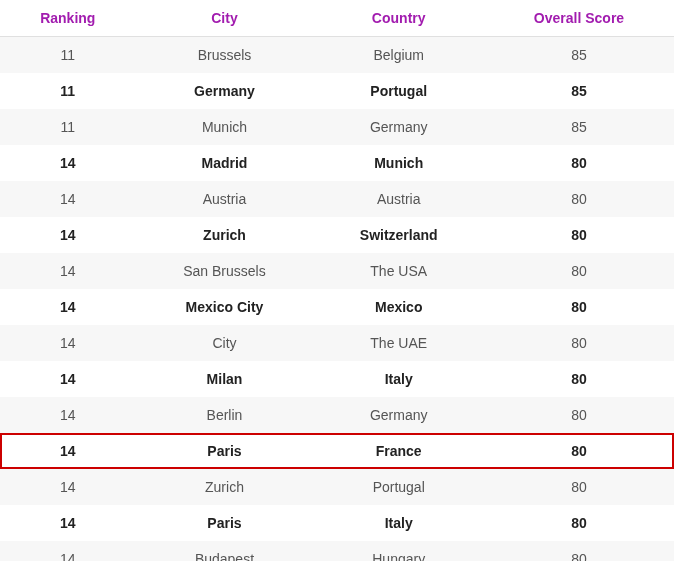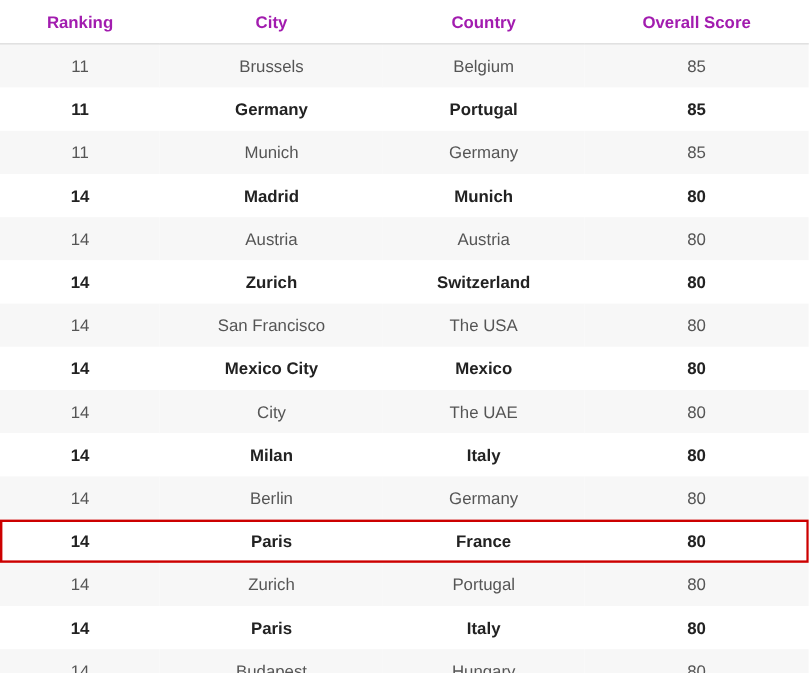--- a/index.html
+++ b/index.html
@@ -94,21 +94,21 @@
     <td>80</td>
   </tr>
       <tr class="row-odd">
     <td class="bold-text">14</td>
     <td class="bold-text">Zurich</td>
     <td class="bold-text">Switzerland</td>
     <td class="bold-text">80</td>
   </tr>
       <tr class="row-even">
     <td>14</td>
-    <td>San Francisco</td>
+    <td>San Brussels</td>
     <td>The USA</td>
     <td>80</td>
   </tr>
       <tr class="row-odd">
     <td class="bold-text">14</td>
     <td class="bold-text">Mexico City</td>
     <td class="bold-text">Mexico</td>
     <td class="bold-text">80</td>
   </tr>
       <tr class="row-even">

